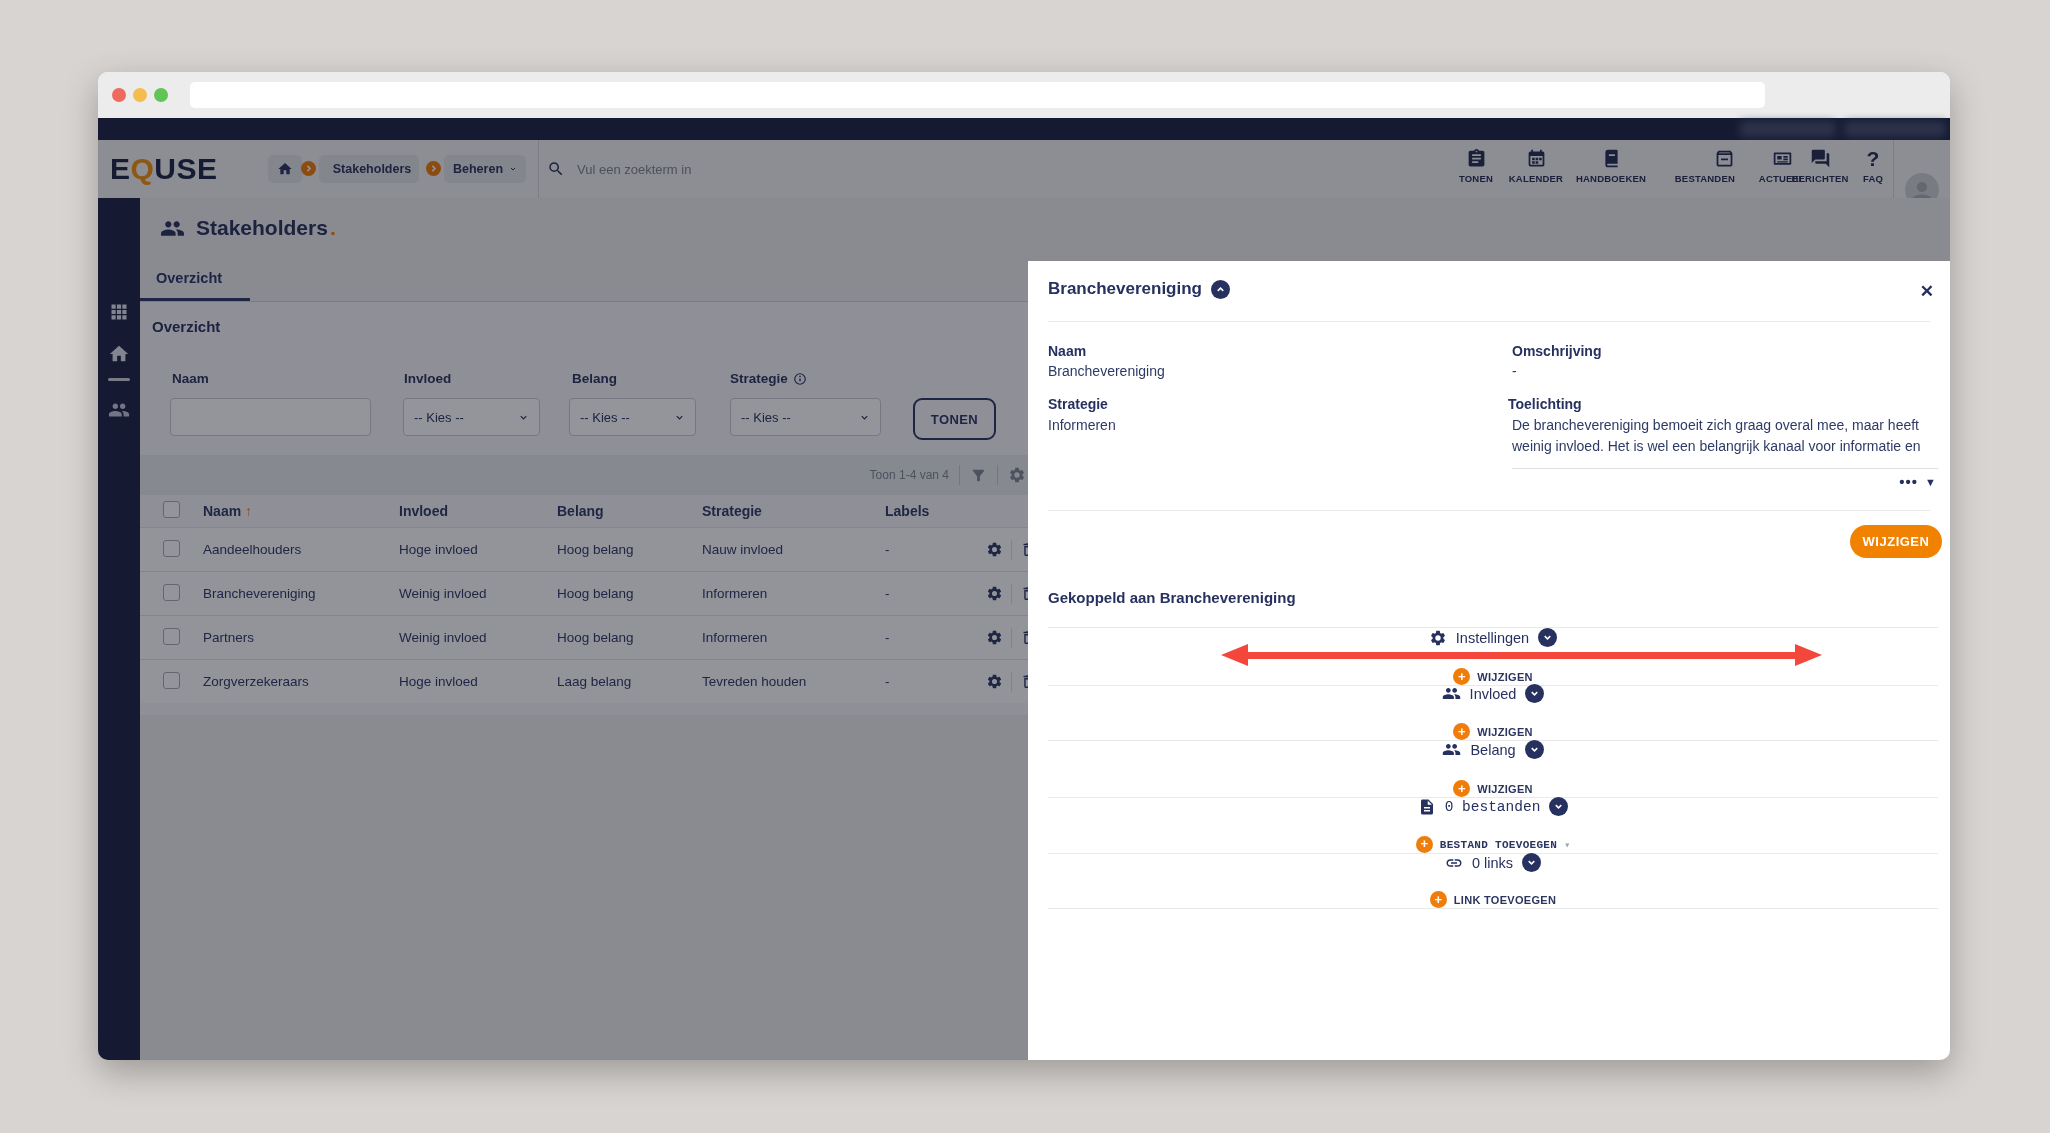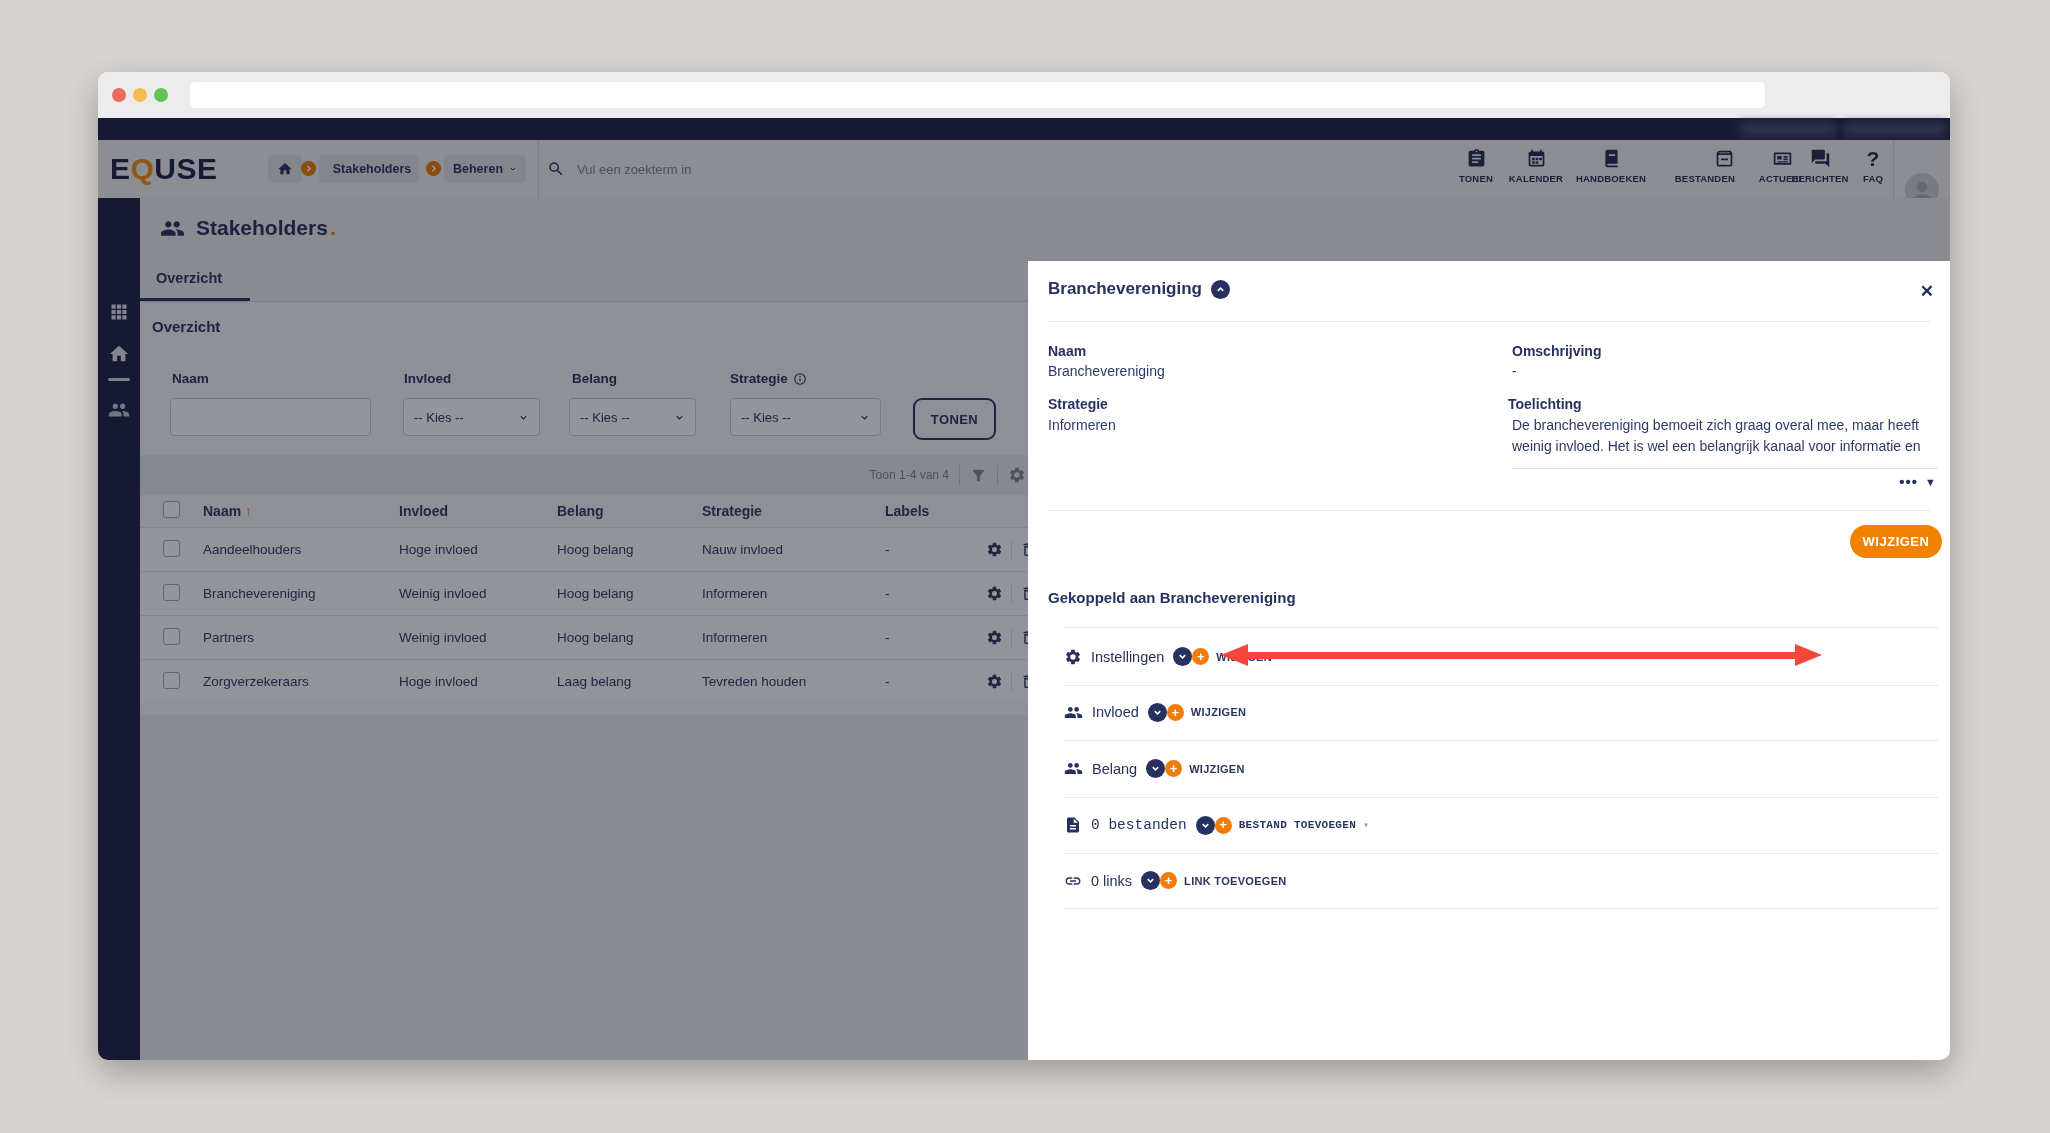--- a/index.html
+++ b/index.html
@@ -47,21 +47,21 @@
   .cb{width:17px;height:17px;border:1.5px solid #a6abb4;border-radius:3px;background:#fff;box-sizing:border-box;}
   .acts{display:flex;align-items:center;gap:8px;color:#2e3a66;}
   .overlay{position:absolute;inset:0;background:rgba(12,14,24,.44);}
   .modal{position:absolute;left:930px;top:143px;width:922px;height:799px;background:#ffffff;}
   .badge{width:19px;height:19px;border-radius:50%;background:#27315f;display:flex;align-items:center;justify-content:center;flex:none;}
   .mlabel{position:absolute;font-size:14px;font-weight:bold;color:#27315f;height:20px;}
   .mvalue{position:absolute;font-size:14px;color:#2e3a66;height:20px;}
   .mdivider{position:absolute;height:1px;background:#e8e9ec;}
   .wijzbtn{position:absolute;right:8px;top:264px;width:92px;height:33px;border-radius:17px;background:#f08200;
     color:#fff;font-size:13px;font-weight:bold;letter-spacing:.5px;display:flex;align-items:center;justify-content:center;}
-  .mrow{position:absolute;left:36px;right:12px;display:flex;align-items:center;border-bottom:1px solid #e8e9ec;}
+  .mrow{position:absolute;left:20px;right:12px;display:flex;align-items:center;justify-content:space-between;border-bottom:1px solid #e8e9ec;flex-direction:column;}
   .mrowleft{display:flex;align-items:center;gap:9px;color:#27315f;font-size:14.5px;}
   .mrowright{display:flex;align-items:center;gap:7px;}
   .pluscircle{width:17px;height:17px;border-radius:50%;background:#f07d0a;color:#fff;font-size:13px;font-weight:bold;
     display:flex;align-items:center;justify-content:center;flex:none;line-height:1;}
   .actiontext{color:#2b355f;font-size:11px;font-weight:bold;letter-spacing:.3px;}
   .arrow{position:absolute;left:193px;top:383px;width:601px;height:22px;display:flex;align-items:center;z-index:3;}
   .ah-l{width:0;height:0;border-top:11px solid transparent;border-bottom:11px solid transparent;border-right:27px solid #f4473b;}
   .ah-r{width:0;height:0;border-top:11px solid transparent;border-bottom:11px solid transparent;border-left:27px solid #f4473b;}
   .shaft{flex:1;height:7px;background:#f4473b;}
 </style>

